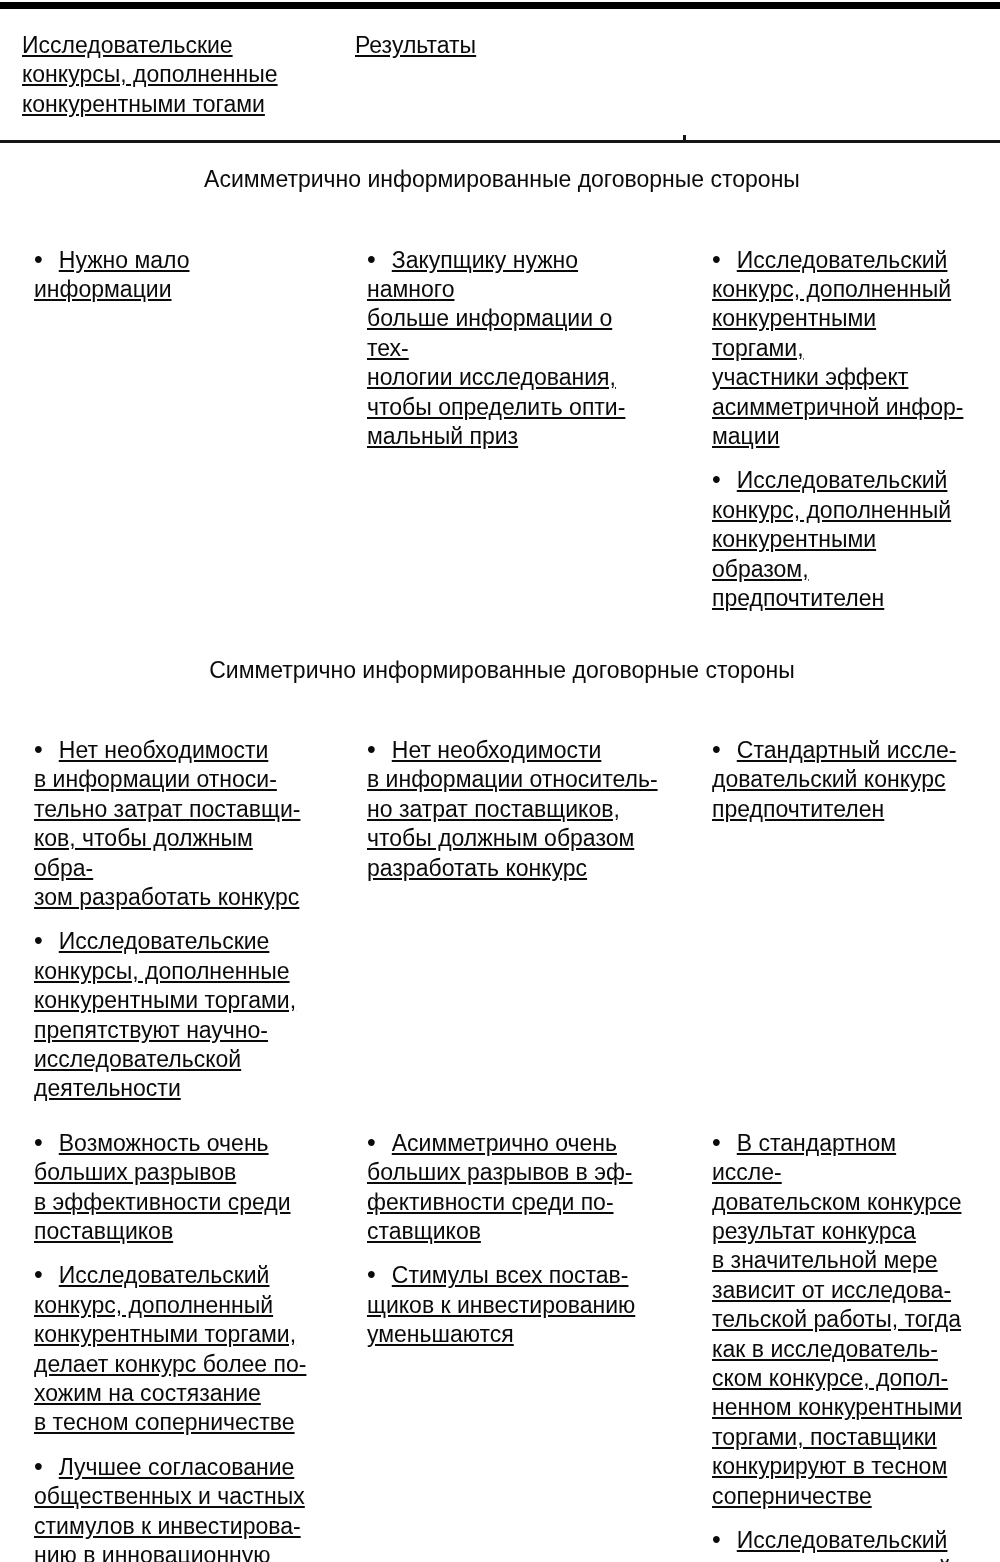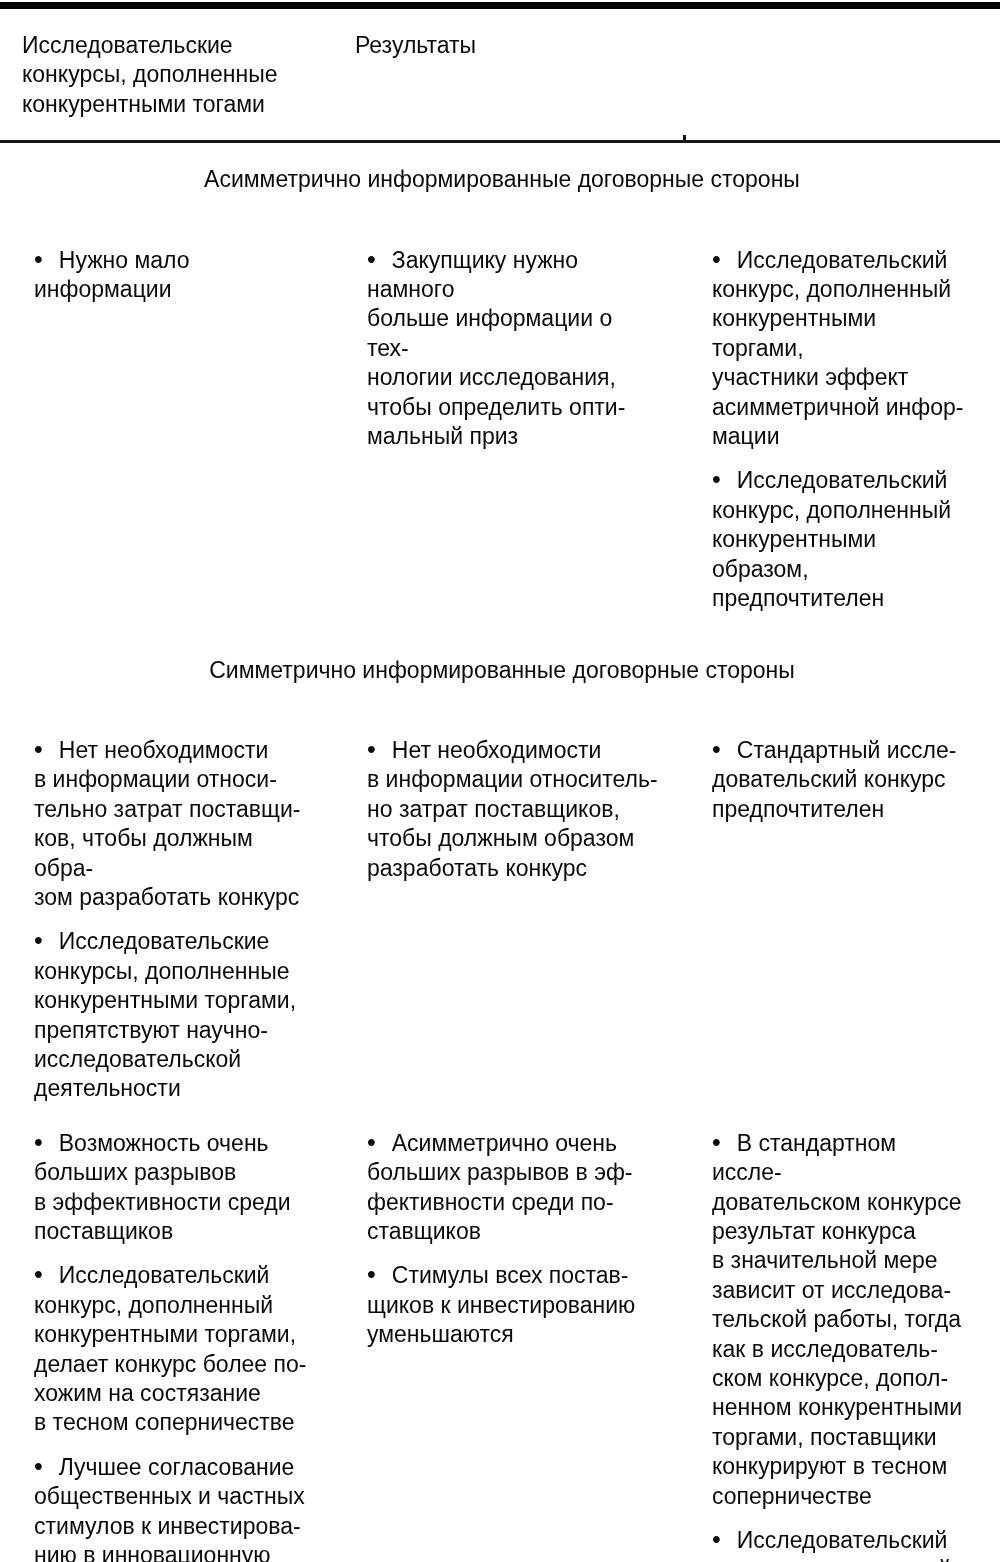--- a/index.html
+++ b/index.html
@@ -31,20 +31,21 @@
   .tick {
     position: absolute;
     bottom: 2px;
     width: 3px;
     height: 6px;
     background: #161616;
   }
   .grid3 {
     display: grid;
     grid-template-columns: 333px 345px auto;
+    text-decoration: underline;
   }
   .header-row {
     box-sizing: border-box;
     padding: 22px 0 21px 0;
   }
   .cell {
     box-sizing: border-box;
     padding-right: 6px;
   }
   .cell.c0 { padding-left: 22px; }

